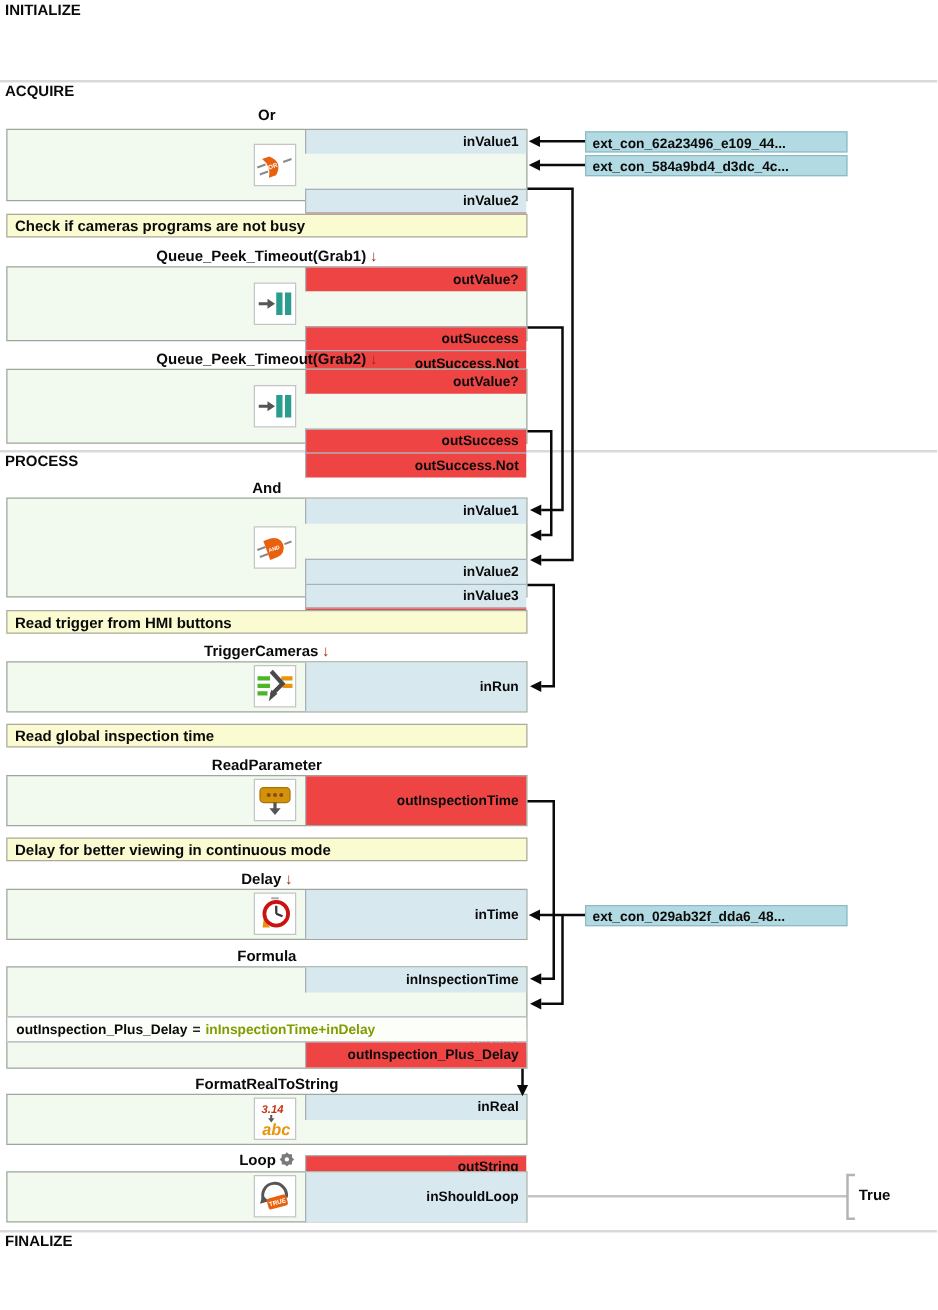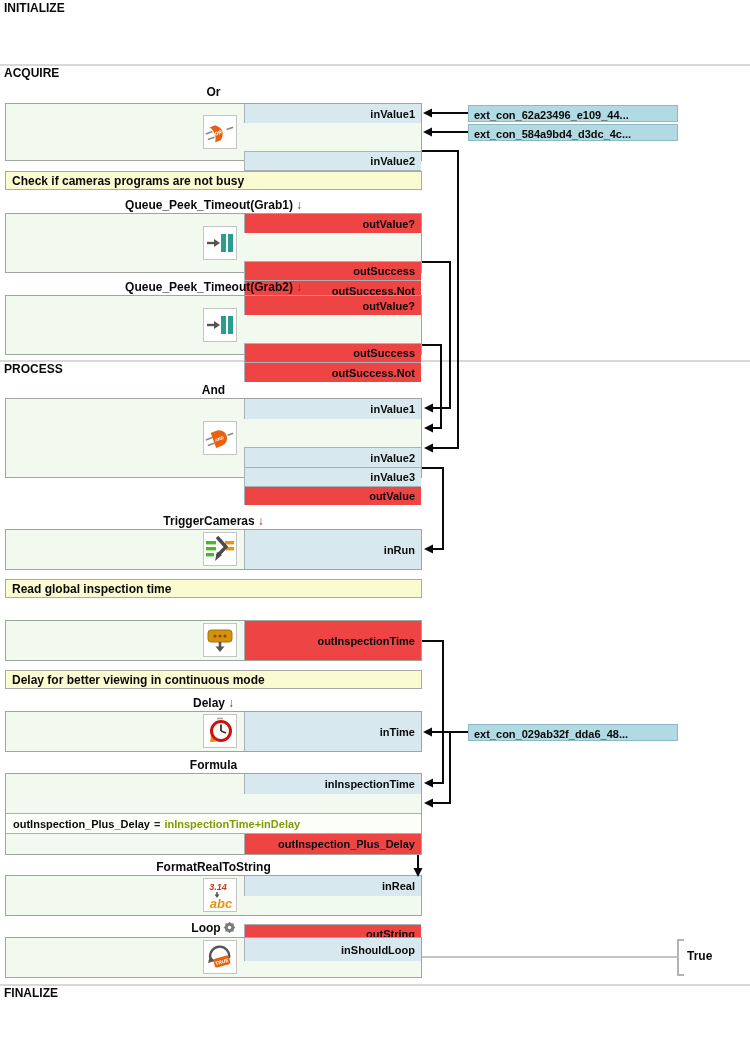--- a/index.html
+++ b/index.html
@@ -141,20 +141,23 @@
         <span>inValue2</span>
       </div>
     <div class="prow in bt" style="top:40px;height:19px">
         <span>inValue3</span>
       </div>
     <div class="prow out bt" style="top:59px;height:19px">
         <span>outValue</span>
       </div>
   </div>
 
+  <div class="cmt" style="top:488px">
+      <span>Read trigger from HMI buttons</span>
+    </div>
 
   <div class="btitle" style="top:514px"><span>TriggerCameras</span><span class="bsuffix">↓</span></div>
   <div class="blk" style="top:529px;height:41px">
     <div class="icon32" style="top:2px">
       <svg width="32" height="32" viewBox="0 0 32 32">
         <rect x="2" y="8" width="10" height="3.4" fill="#4db528"></rect>
         <rect x="2" y="14" width="10" height="3.4" fill="#4db528"></rect>
         <rect x="2" y="20" width="8" height="3.4" fill="#4db528"></rect>
         <rect x="21" y="8" width="9" height="3.4" fill="#e8950c"></rect>
         <rect x="22" y="14" width="8" height="3.4" fill="#e8950c"></rect>
@@ -164,20 +167,21 @@
     </div>
     <div class="prow in" style="top:0;height:39px">
         <span>inRun</span>
       </div>
   </div>
 
   <div class="cmt" style="top:579px">
       <span>Read global inspection time</span>
     </div>
 
+  <div class="btitle" style="top:605px"><span>ReadParameter</span></div>
   <div class="blk" style="top:620px;height:41px">
     <div class="icon32" style="top:2px">
       <svg width="32" height="32" viewBox="0 0 32 32">
         <rect x="4" y="6" width="24" height="12" rx="3" fill="#d4920a" stroke="#a87208" stroke-width="1"></rect>
         <circle cx="11" cy="12" r="1.6" fill="#8a4a08"></circle>
         <circle cx="16" cy="12" r="1.6" fill="#8a4a08"></circle>
         <circle cx="21" cy="12" r="1.6" fill="#8a4a08"></circle>
         <line x1="16" y1="18" x2="16" y2="24" stroke="#555" stroke-width="2.6"></line>
         <polygon points="16,28 11.5,22.5 20.5,22.5" fill="#555"></polygon>
       </svg>
@@ -252,21 +256,21 @@
     <div class="icon32" style="top:2px">
       <svg width="32" height="32" viewBox="0 0 32 32">
         <path d="M7,19 A9.5,9.5 0 1 1 25,17" fill="none" stroke="#555" stroke-width="2.4"></path>
         <polygon points="4,22 11,20 6,15" fill="#555"></polygon>
         <g transform="rotate(-15 18 21)">
           <rect x="10" y="16" width="16" height="9" rx="2" fill="#e8610f"></rect>
           <text x="18" y="22.5" font-size="5" font-weight="bold" fill="#ffffff" text-anchor="middle" font-family="Liberation Sans,sans-serif">TRUE</text>
         </g>
       </svg>
     </div>
-    <div class="prow in" style="top:0;height:23px">
+    <div class="prow in" style="top:0;height:40px">
         <span>inShouldLoop</span>
       </div>
   </div>
 
   <div class="ext" style="top:105px">
       <span>ext_con_62a23496_e109_44...</span>
     </div>
   <div class="ext" style="top:124px">
       <span>ext_con_584a9bd4_d3dc_4c...</span>
     </div>

